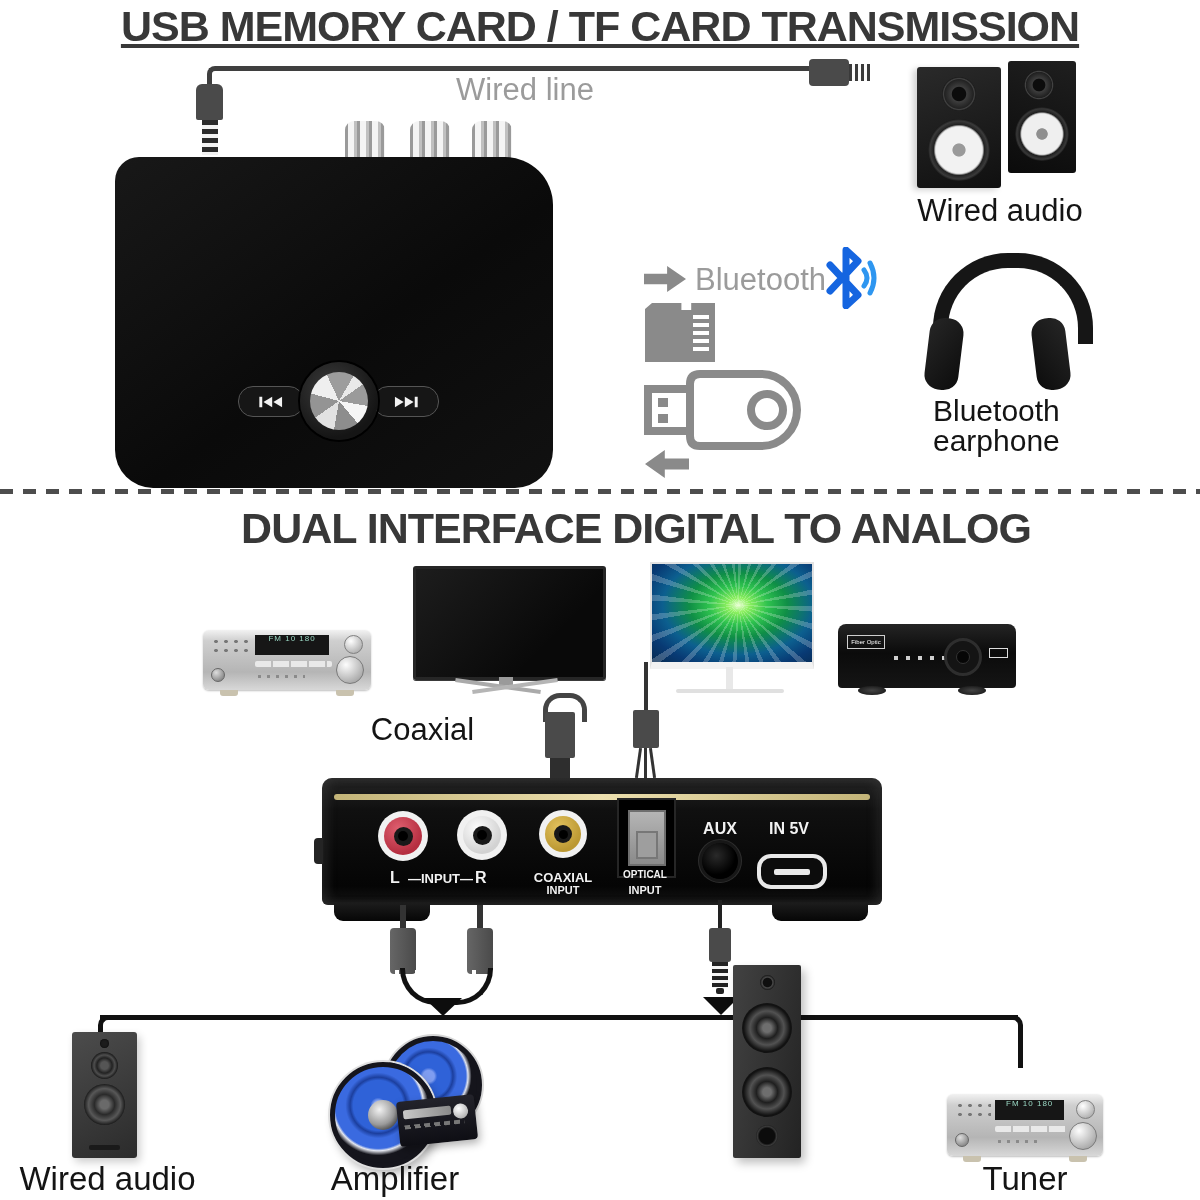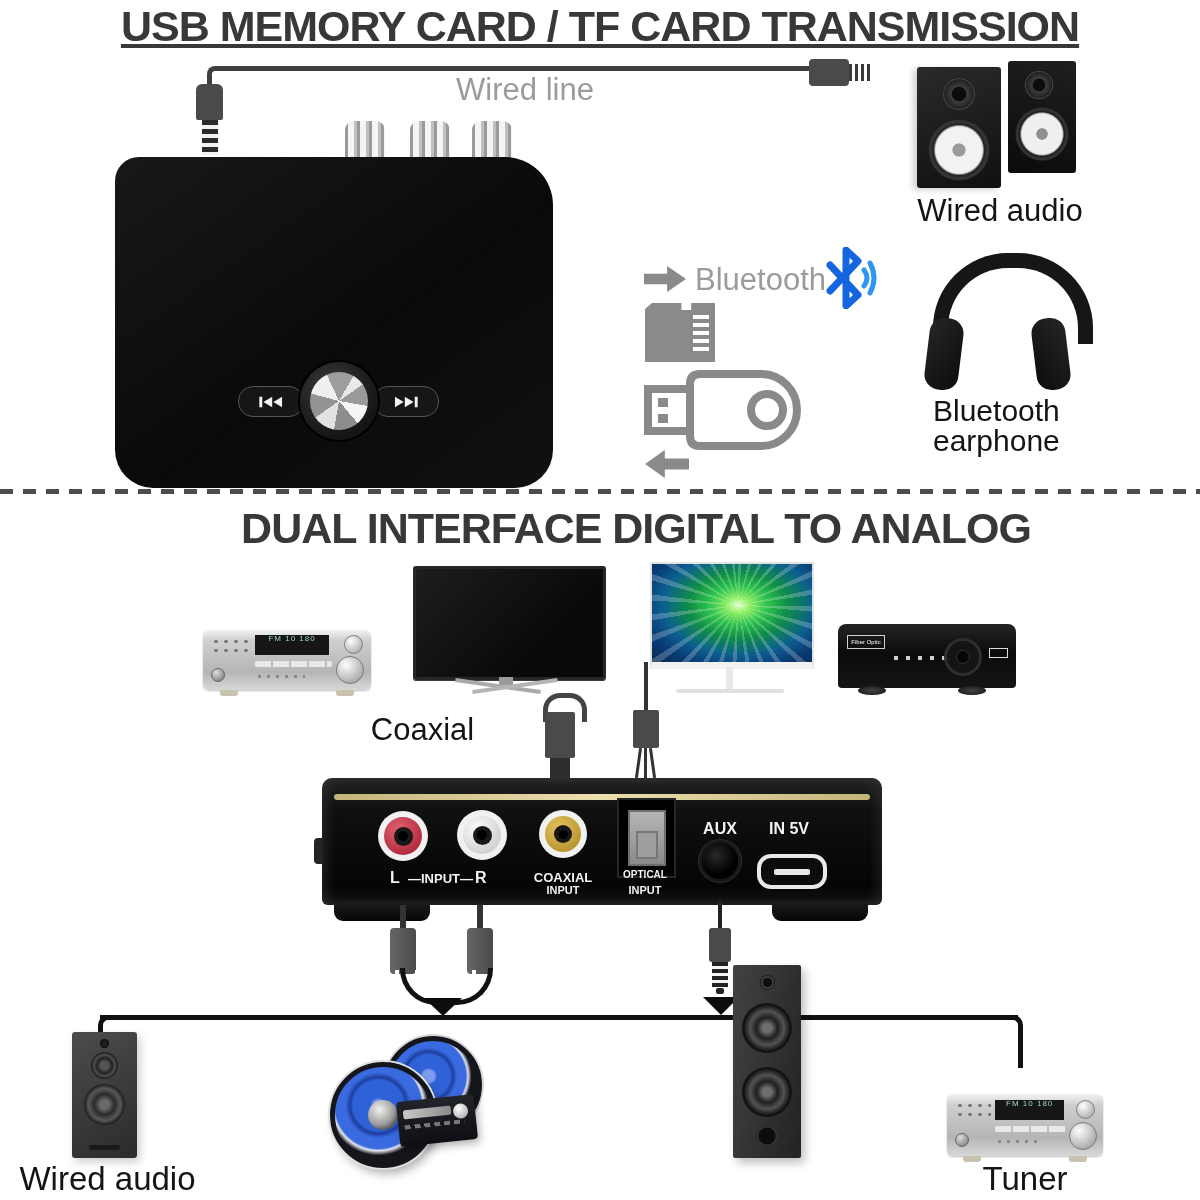--- a/index.html
+++ b/index.html
@@ -253,20 +253,21 @@
 
   <div class="circ" style="left:384px;top:1036px;width:88px;height:88px;background:radial-gradient(circle at 45% 40%,#7f9df0 8%,#2f62d8 12% 30%,#1c3f9e 34%,#3a6ae0 40% 52%,#dfe3ee 55%,#15151c 60%);border:5px solid #15151c;box-shadow:0 0 0 2px #d8d8d8;"></div>
   <div class="circ" style="left:330px;top:1062px;width:96px;height:96px;background:radial-gradient(circle at 45% 40%,#8aa6f2 6%,#2f62d8 10% 32%,#1c3f9e 36%,#3a6ae0 42% 55%,#e5e8f0 58%,#15151c 64%);border:5px solid #15151c;box-shadow:0 0 0 2px #e0e0e0,4px 6px 10px rgba(0,0,0,.3);display:grid;place-items:center;">
     <div class="circ" style="position:static;width:30px;height:30px;background:radial-gradient(circle at 38% 32%,#f2f2f2,#9a9a9a 55%,#2a2a2a 90%);"></div>
   </div>
   <div class="abs" style="left:398px;top:1098px;width:78px;height:45px;background:linear-gradient(180deg,#23232b,#0e0e14);border-radius:4px;transform:rotate(-6deg);box-shadow:2px 4px 8px rgba(0,0,0,.3);">
     <div class="abs" style="left:6px;top:9px;width:48px;height:9px;background:linear-gradient(90deg,#c9c9c9,#8a8a8a);border-radius:2px;"></div>
     <div class="circ" style="right:7px;top:8px;width:15px;height:15px;background:radial-gradient(circle at 38% 32%,#fff,#999);"></div>
     <div class="abs" style="left:6px;top:24px;width:60px;height:4px;background:repeating-linear-gradient(90deg,#777 0 6px,transparent 6px 10px);"></div>
   </div>
+  <div class="label" style="left:300px;top:1160px;width:190px;font-size:33px;">Amplifier</div>
 
   <div class="abs" style="left:733px;top:965px;width:68px;height:193px;background:linear-gradient(100deg,#424242,#232323);border-radius:2px;box-shadow:4px 5px 10px rgba(0,0,0,.25);">
     <div class="circ" style="left:27px;top:10px;width:15px;height:15px;background:radial-gradient(circle,#0f0f0f 40%,#4a4a4a 50%,#161616 70%);"></div>
     <div class="circ" style="left:9px;top:38px;width:50px;height:50px;background:radial-gradient(circle,#6e6e6e 12%,#1f1f1f 30%,#525252 48%,#121212 66%);"></div>
     <div class="circ" style="left:9px;top:102px;width:50px;height:50px;background:radial-gradient(circle,#6e6e6e 12%,#1f1f1f 30%,#525252 48%,#121212 66%);"></div>
     <div class="circ" style="left:23px;top:160px;width:22px;height:22px;background:radial-gradient(circle,#0c0c0c 50%,#3a3a3a 62%,#161616 75%);"></div>
   </div>
 
   <div class="receiver" style="left:947px;top:1094px;width:156px;height:62px;">
     <div class="rc-btns"></div>

